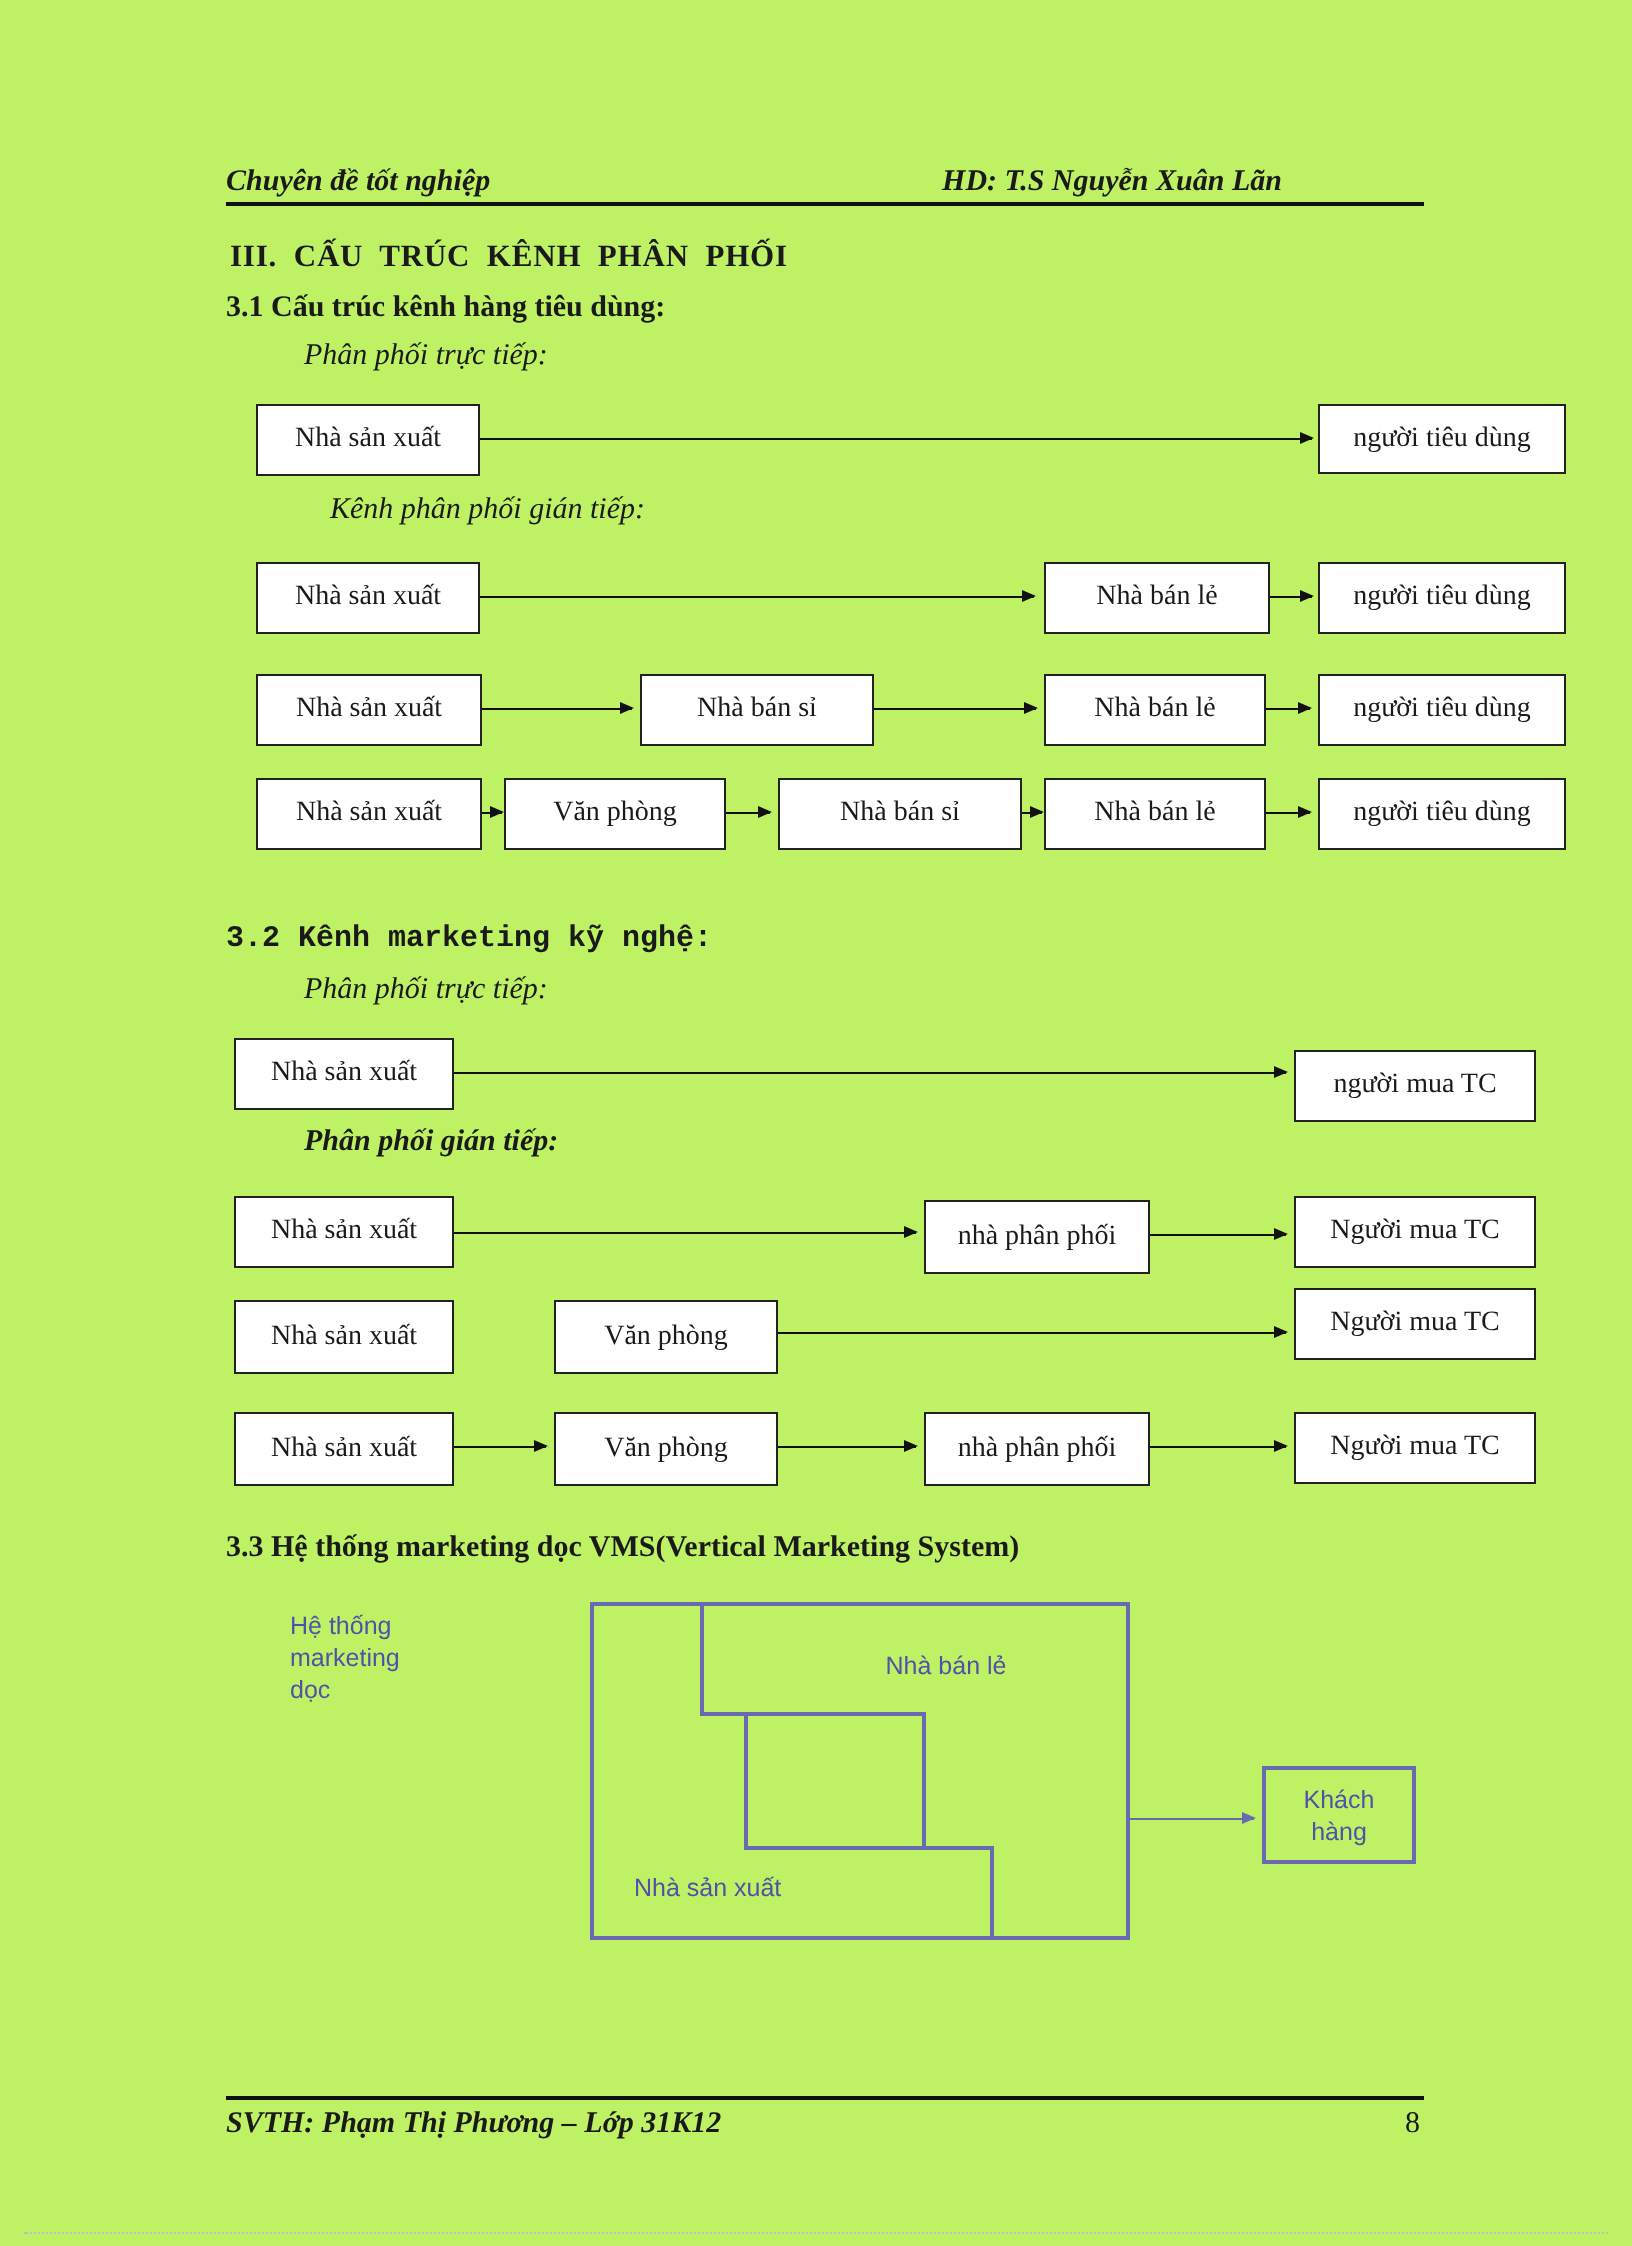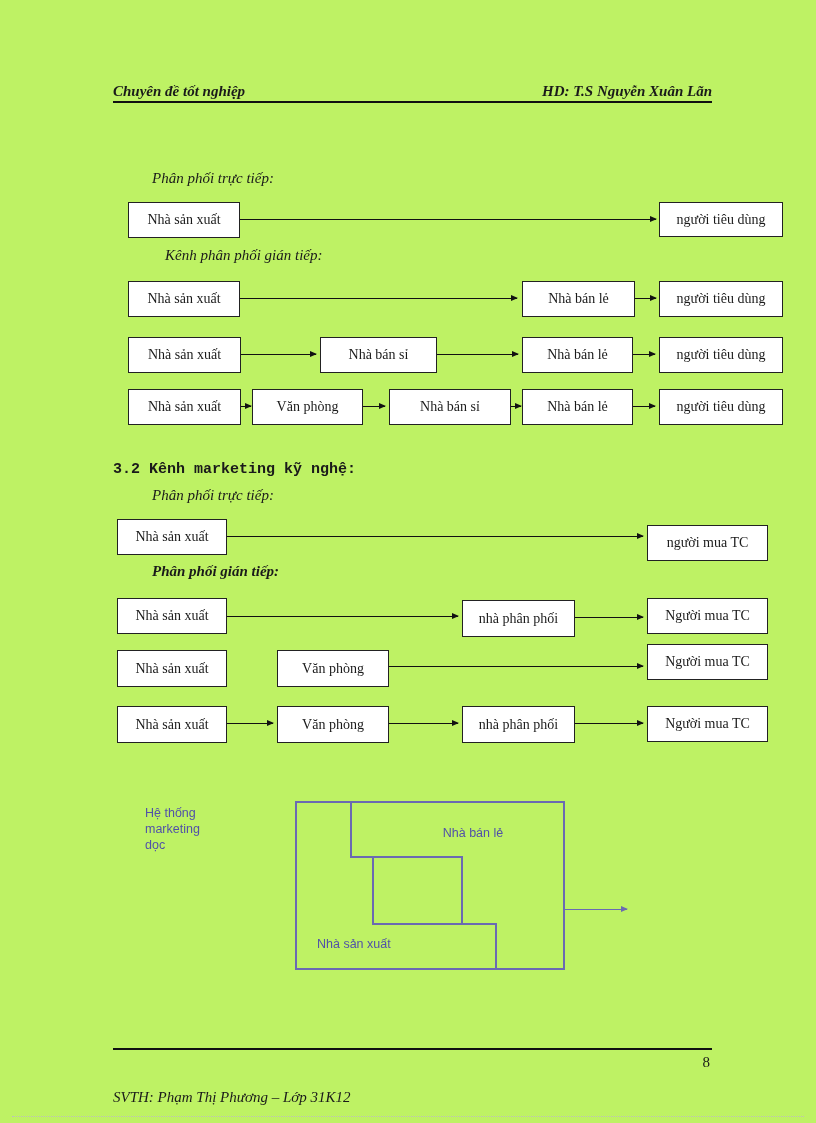--- a/index.html
+++ b/index.html
@@ -31,32 +31,34 @@
   }
   .arrow.blue{border-top:1px solid var(--vms-line);}
   .arrow.blue::after{border-left-color:var(--vms-line);}
   .vms-line{position:absolute;background:var(--vms-line);}
   .vms-box{position:absolute;border:2px solid var(--vms-line);background:transparent;}
   .vms-txt{
     position:absolute;color:var(--vms-text);
     font-family:"Liberation Sans", sans-serif;font-size:12.5px;line-height:16px;white-space:nowrap;
   }
   .vms-center{display:flex;flex-direction:column;align-items:center;justify-content:center;text-align:center;}
-  .ftr-txt{font-size:15px;font-weight:normal;font-style:italic;white-space:nowrap;margin-top:35px;}
+  .ftr-txt{font-size:15px;font-weight:bold;font-style:italic;white-space:nowrap;}
   .dotted{position:absolute;border-top:1px dotted #bdbdbd;height:0;}
 </style>
 </head>
 <body>
 
 <div class="page">
 
   <div class="abs hdr-txt" style="left:113px;top:83px;">Chuyên đề tốt nghiệp</div>
-  <div class="abs hdr-txt" style="left:400px;top:83px;width:312px;text-align:right;">HD:  T.S Nguyễn  Xuân  Lãn</div>
+  <div class="abs hdr-txt" style="left:400px;top:83px;width:312px;text-align:center;">HD:  T.S Nguyễn  Xuân  Lãn</div>
   <div class="rule" style="left:113px;top:101px;width:599px;"></div>
 
+  <div class="h-main" style="left:115px;top:120px;">III. CẤU TRÚC KÊNH PHÂN PHỐI</div>
+  <div class="h-sub" style="left:113px;top:146px;">3.1 Cấu trúc kênh hàng tiêu dùng:</div>
   <div class="lbl-it" style="left:152px;top:170px;">Phân phối trực tiếp:</div>
 
   <div class="dbox" style="left:128px;top:202px;width:112px;height:36px;">Nhà sản xuất</div>
   <div class="arrow" style="left:240px;top:219px;width:416px;"></div>
   <div class="dbox" style="left:659px;top:202px;width:124px;height:35px;">người tiêu dùng</div>
 
   <div class="lbl-it" style="left:165px;top:247px;">Kênh phân phối gián tiếp:</div>
 
   <div class="dbox" style="left:128px;top:281px;width:112px;height:36px;">Nhà sản xuất</div>
   <div class="arrow" style="left:240px;top:298px;width:277px;"></div>
@@ -103,37 +105,42 @@
   <div class="dbox" style="left:647px;top:644px;width:121px;height:36px;">Người mua TC</div>
 
   <div class="dbox" style="left:117px;top:706px;width:110px;height:37px;">Nhà sản xuất</div>
   <div class="arrow" style="left:227px;top:723px;width:46px;"></div>
   <div class="dbox" style="left:277px;top:706px;width:112px;height:37px;">Văn phòng</div>
   <div class="arrow" style="left:389px;top:723px;width:69px;"></div>
   <div class="dbox" style="left:462px;top:706px;width:113px;height:37px;">nhà phân phối</div>
   <div class="arrow" style="left:575px;top:723px;width:68px;"></div>
   <div class="dbox" style="left:647px;top:706px;width:121px;height:36px;">Người mua TC</div>
 
+  <div class="h-sub" style="left:113px;top:766px;">3.3  Hệ thống marketing dọc VMS(Vertical Marketing System)</div>
 
   <div class="vms-txt" style="left:145px;top:805px;width:90px;text-align:left;">
     <div>Hệ thống</div>
     <div>marketing</div>
     <div>dọc</div>
   </div>
 
   <div class="vms-box" style="left:295px;top:801px;width:270px;height:169px;"></div>
   <div class="vms-line" style="left:350px;top:801px;width:2px;height:57px;"></div>
   <div class="vms-line" style="left:350px;top:856px;width:113px;height:2px;"></div>
   <div class="vms-box" style="left:372px;top:856px;width:91px;height:69px;"></div>
   <div class="vms-line" style="left:461px;top:923px;width:36px;height:2px;"></div>
   <div class="vms-line" style="left:495px;top:923px;width:2px;height:47px;"></div>
 
   <div class="vms-txt" style="left:398px;top:825px;width:150px;text-align:center;">Nhà bán lẻ</div>
   <div class="vms-txt" style="left:317px;top:936px;">Nhà sản xuất</div>
 
   <div class="arrow blue" style="left:565px;top:909px;width:62px;"></div>
+  <div class="vms-box vms-txt vms-center" style="left:631px;top:883px;width:77px;height:49px;">
+    <div>Khách</div>
+    <div>hàng</div>
+  </div>
 
   <div class="rule" style="left:113px;top:1048px;width:599px;"></div>
   <div class="abs ftr-txt" style="left:113px;top:1054px;">SVTH:  Phạm Thị Phương – Lớp 31K12</div>
   <div class="abs" style="left:684px;top:1054px;width:26px;text-align:right;font-size:15px;">8</div>
   <div class="dotted" style="left:12px;top:1116px;width:792px;"></div>
 
 </div>
 
 </body></html>

